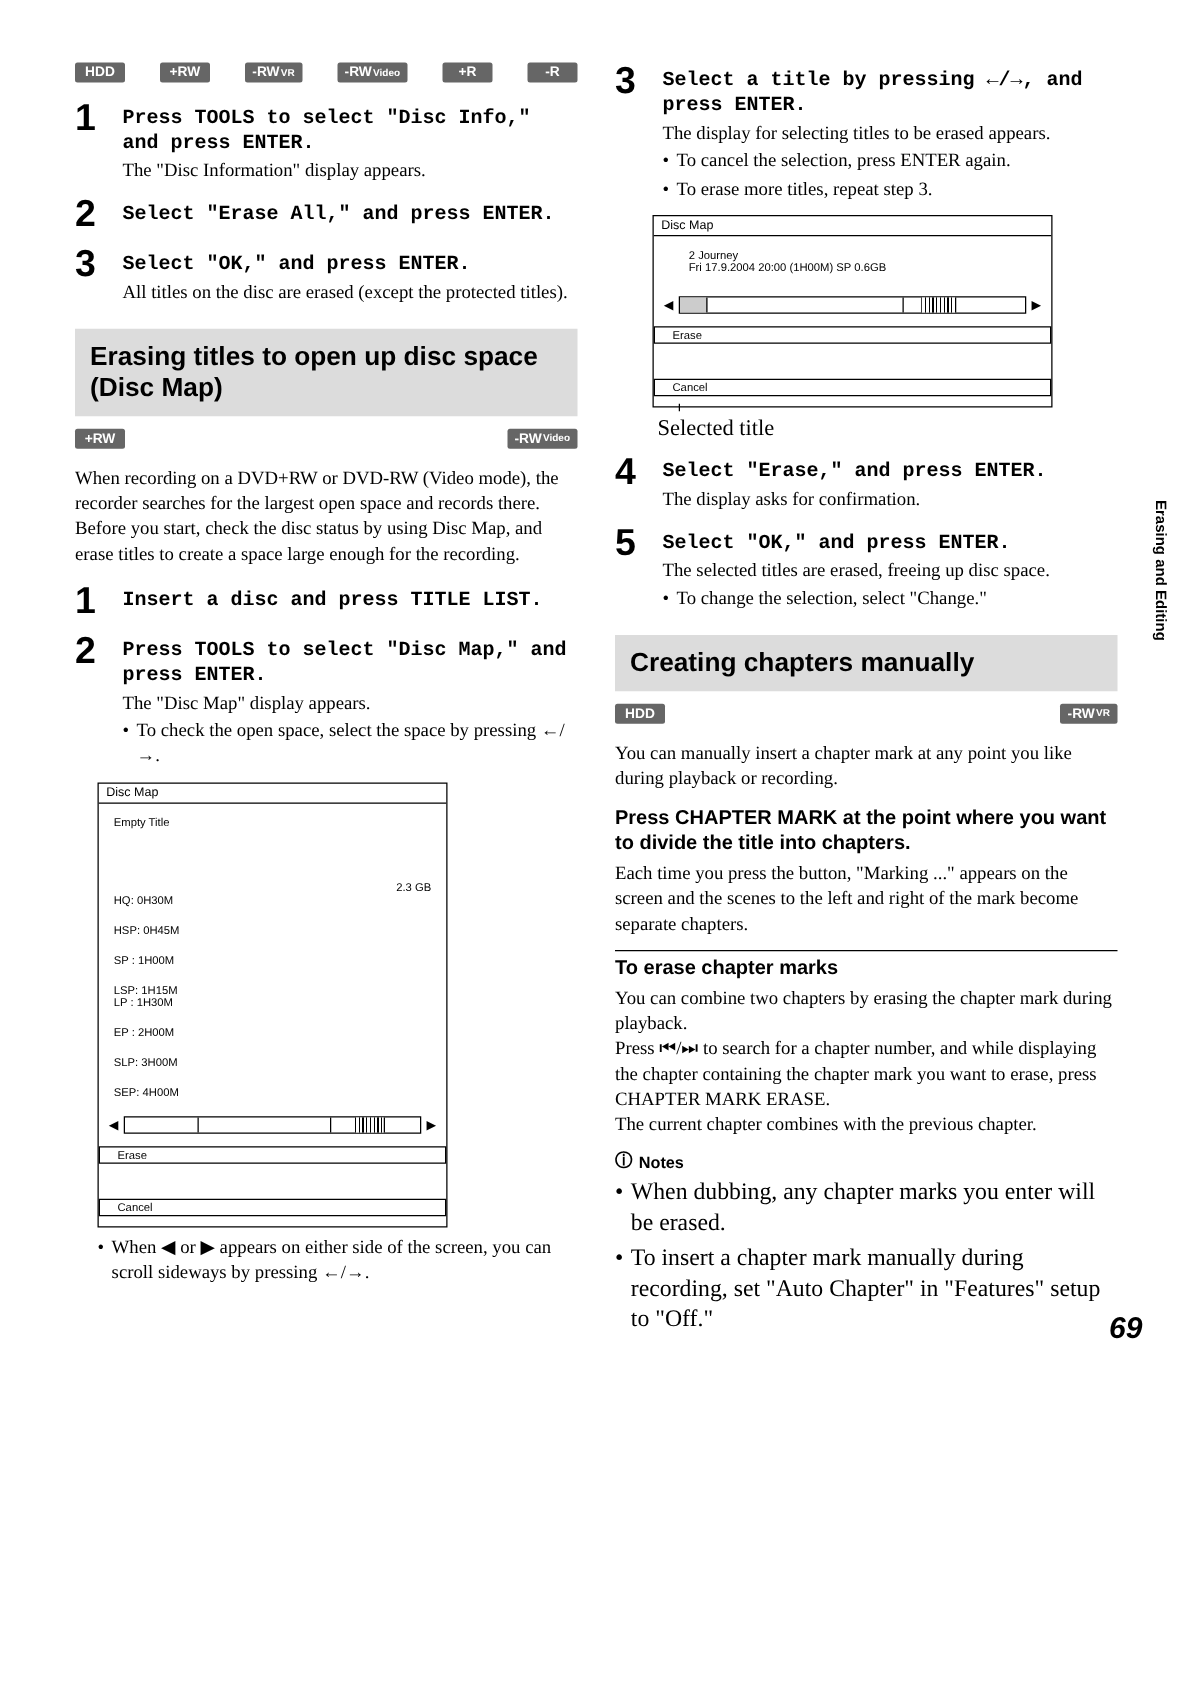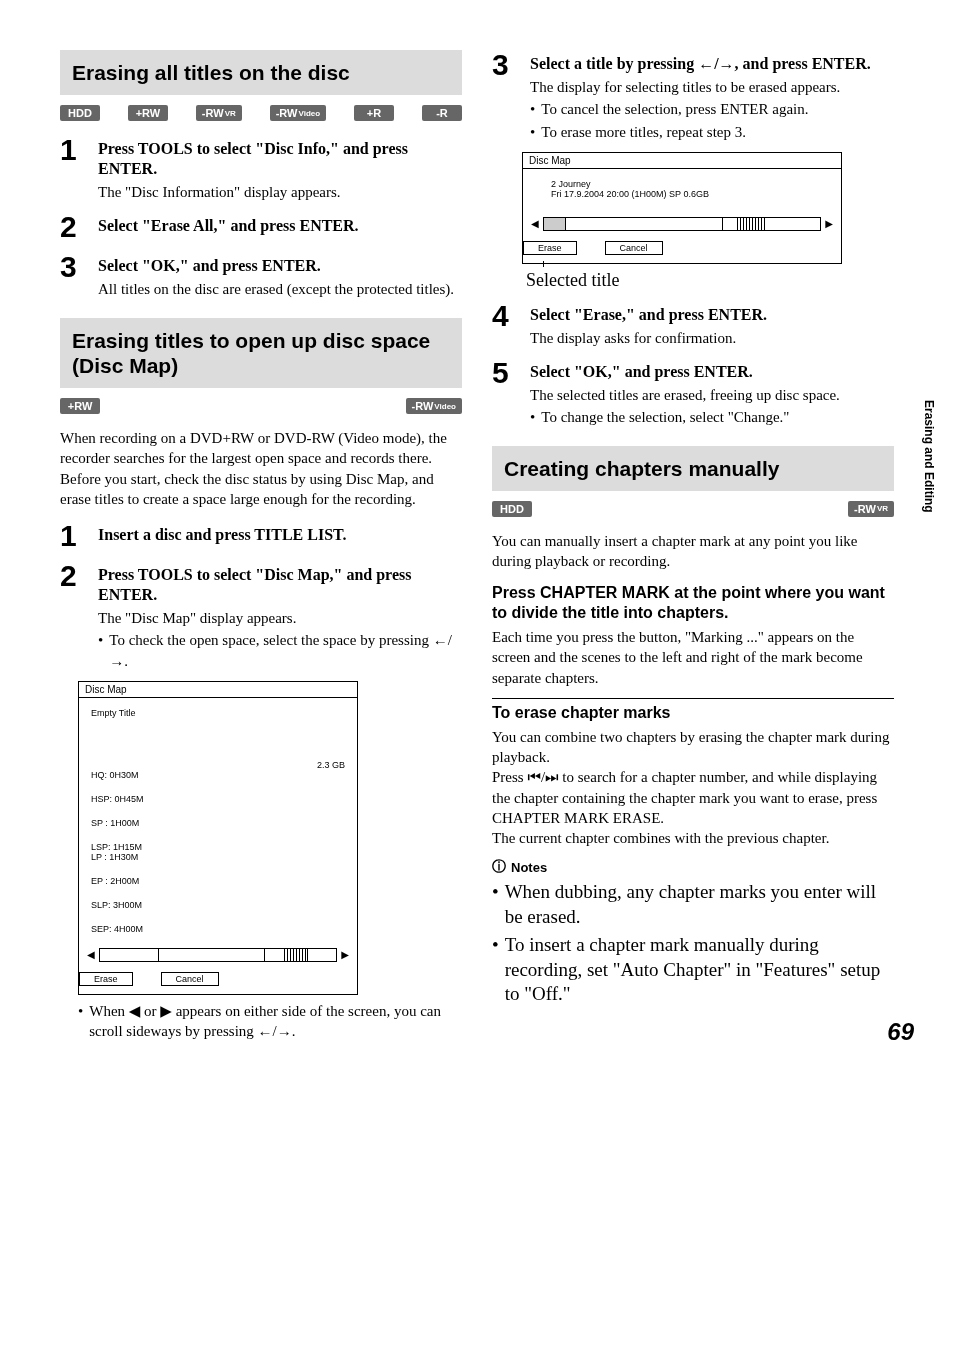--- a/index.html
+++ b/index.html
@@ -6,21 +6,21 @@
   body { font-family: "Times New Roman", serif; font-size: 15px; color: #000; background: #fff; width: 954px; margin: 0 auto; padding: 50px 60px 30px 60px; position: relative; }
   .columns { display: flex; gap: 30px; }
   .col { flex: 1; min-width: 0;}
   .section-heading { background: #dcdcdc; font-family: Arial, sans-serif; font-weight: bold; font-size: 21px; padding: 10px 12px; margin-bottom: 10px; line-height:1.2; }
   .badges { display: flex; gap: 5px; margin-bottom: 14px; flex-wrap: wrap; justify-content: space-between;}
   .badge { display: inline-flex; align-items:center; justify-content:center; background: #666; color: #fff; font-family: Arial, sans-serif; font-weight: bold; font-size: 11px; padding: 2px 6px; border-radius: 2px; min-width:40px; height:16px;}
   .badge .sub { font-size: 8px; font-weight:bold; margin-left:1px;}
   .step { display: flex; align-items: flex-start; gap: 14px; margin-bottom: 10px; }
   .step-num { font-family: Arial, sans-serif; font-weight: bold; font-size: 30px; line-height: 1; min-width: 24px; }
   .step-body { flex: 1; padding-top: 4px; }
-  .step-title { font-family: Liberation Serif, serif; font-weight: bold; font-size: 16px; line-height: 1.25; margin-bottom: 3px; }
+  .step-title { font-family: Liberation Mono, monospace; font-weight: bold; font-size: 16px; line-height: 1.25; margin-bottom: 3px; }
   .step-text { font-size: 15px; line-height: 1.35; }
   .bullet { display:flex; gap:6px; margin-top:2px; }
   .bullet::before { content:"•"; }
   .para { font-size: 15px; line-height: 1.35; margin-bottom: 12px; }
   .sub-heading { font-family: Arial, sans-serif; font-weight: bold; font-size: 16px; margin: 3px 0 4px 0; line-height:1.25;}
   .notes-heading { font-family: Arial, sans-serif; font-weight: bold; font-size: 13px; margin: 10px 0 4px 0; display:flex; align-items:center; gap:5px;}
   .notes-heading::before{ content:"\24D8"; font-size:14px;}
   .notes-list { font-size:19px; line-height:1.3;}
   .notes-list .bullet { margin-bottom:3px;}
   .divider { border:0; border-top:1px solid #000; margin: 10px 0 4px 0;}
@@ -28,38 +28,37 @@
   .page-num { position:absolute; right: 40px; bottom: 25px; font-family: Arial, sans-serif; font-weight:bold; font-size:24px; font-style:italic;}
   
   .mock { border:1px solid #000; font-family: Liberation Sans, sans-serif; font-size:9px; margin:8px 0 6px 18px; position:relative; padding-bottom:4px; width:280px;}
   .mock .mtitle { border-bottom:1px solid #000; padding:2px 6px; font-size:10px;}
   .mock .mcontent { padding:10px 12px 6px 12px; min-height:40px;}
   .mock .mrow { display:flex; gap:14px; white-space:nowrap;flex-direction:column;}
   .mock .bar-wrap{ display:flex; align-items:center; gap:4px; padding: 8px 8px 6px 8px;}
   .mock .bar { flex:1; height:14px; border:1px solid #000; position:relative; background:#fff;}
   .mock .bar .seg { position:absolute; top:0; bottom:0; border-right:1px solid #000;}
   .mock .bar .hatch { background: repeating-linear-gradient(90deg,#000 0 1px,#fff 1px 3px);}
-  .mock .btnrow { display:flex; gap:28px; padding:4px 0 4px 0;}
+  .mock .btnrow { display:flex; justify-content:center; gap:28px; padding:4px 0 4px 0;flex-direction:column;}
   .mock .btn { border:1px solid #000; padding:1px 14px; font-size:9px;}
   .mock .tri { font-size:10px;}
   .mock .marker{position:absolute;left:20px;bottom:-4px;border-left:1px solid #000;height:6px;}
   .mock-wide{ width:320px; margin-left:30px;}
   .caption { font-size:18px; margin:4px 0 10px 34px;}
 </style>
 </head>
 <body>
 
 <div class="side-tab">Erasing and Editing</div>
 <div class="page-num">69</div>
 
 <div class="columns">
 
 <div class="col">
 
-  <div class="section-heading">Erasing all titles on the disc</div>
   <div class="badges">
     <span class="badge">HDD</span>
     <span class="badge">+RW</span>
     <span class="badge">-RW<span class="sub">VR</span></span>
     <span class="badge">-RW<span class="sub">Video</span></span>
     <span class="badge">+R</span>
     <span class="badge">-R</span>
   </div>
 
   <div class="step">

